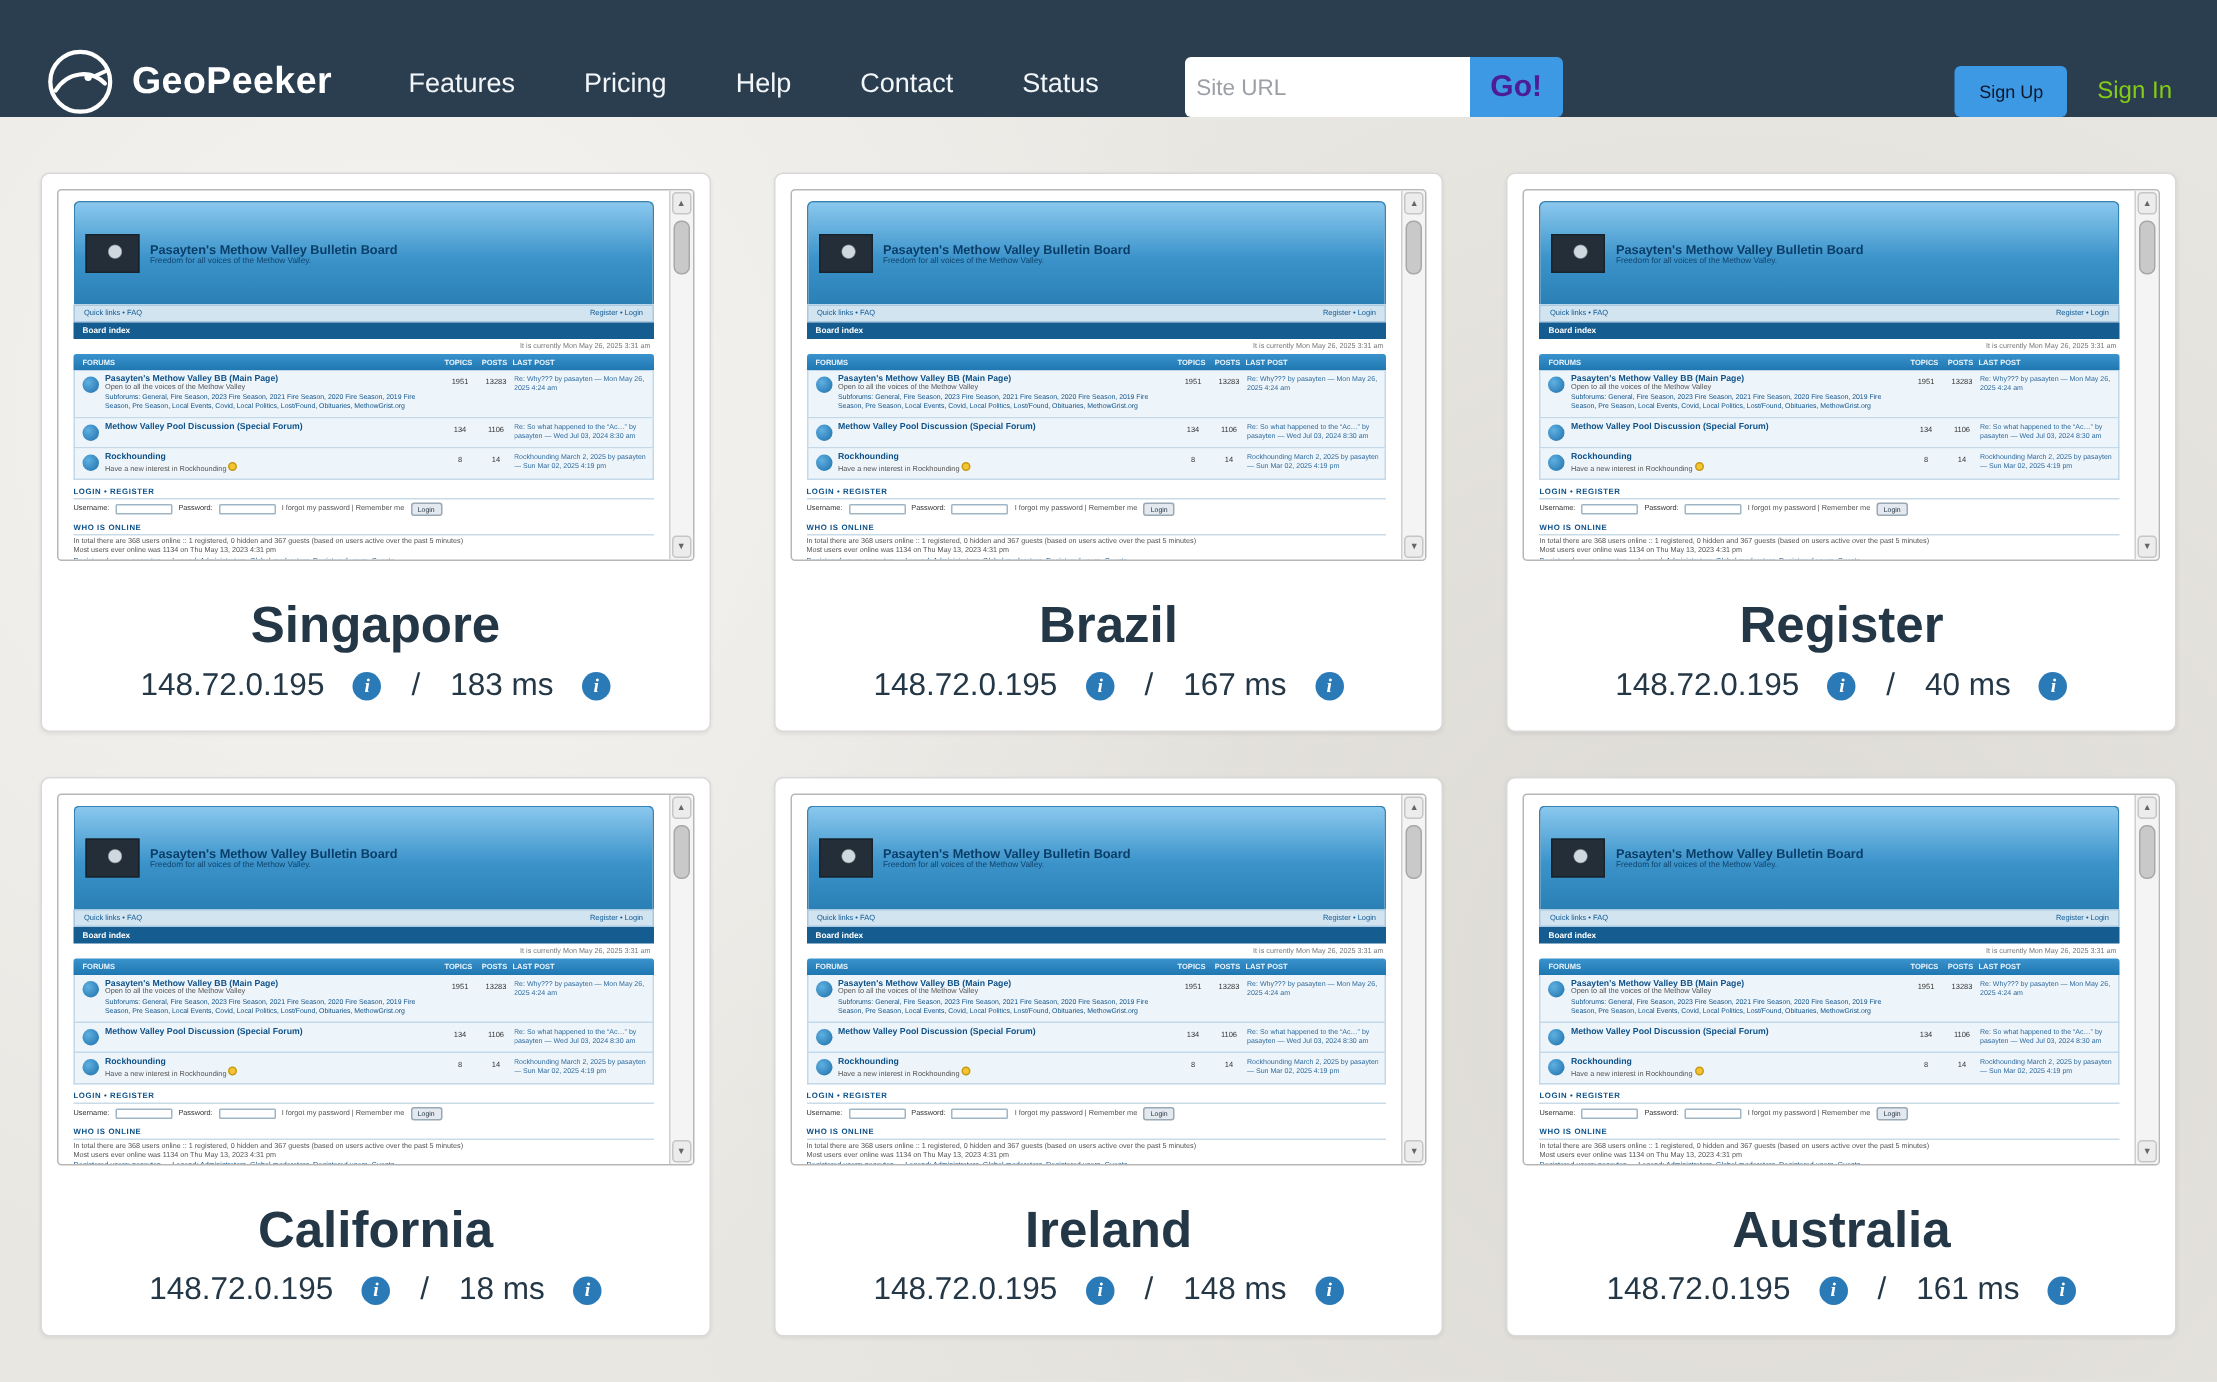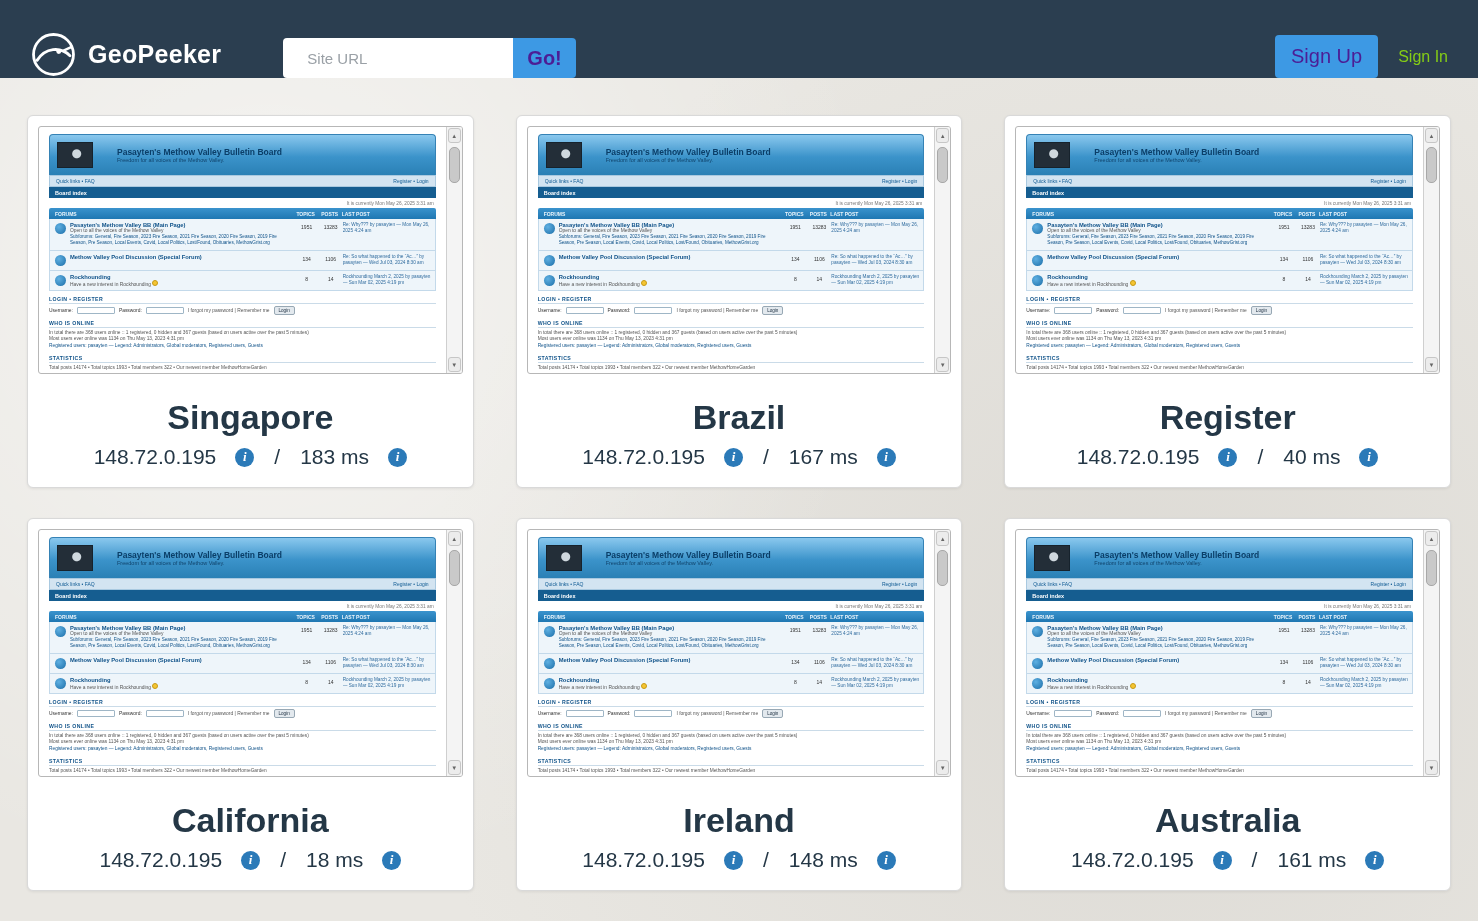--- a/index.html
+++ b/index.html
@@ -13,41 +13,41 @@
   }
 
   
   .navbar { height:78px; background:#2b3e50; display:flex; align-items:flex-end; padding:0 30px; }
   .brand { display:flex; align-items:center; gap:11px; margin-right:28px; cursor:pointer; }
   .brand-logo { width:47px; height:47px; display:block; }
   .brand-name { color:#ffffff; font-size:25px; font-weight:bold; letter-spacing:.3px; }
   .nav-links { display:flex; align-items:center; }
   .nav-link { color:#f2f6f9; font-size:18px; text-decoration:none; padding:12px 23px; cursor:pointer; }
   .search-group { display:flex; margin-left:34px; }
-  .url-input { width:230px; height:40px; border:none; border-radius:4px 0 0 4px; padding:0 24px; font-size:15px; color:#333; outline:none; }
+  .url-input { width:190px; height:40px; border:none; border-radius:4px 0 0 4px; padding:0 8px; font-size:15px; color:#333; outline:none; }
   .url-input::placeholder { color:#9aa0a6; }
   .go-btn { height:40px; border:none; background:#3d99e4; color:#4c1d95; font-size:20px; font-weight:bold; padding:0 14px; border-radius:0 4px 4px 0; cursor:pointer; }
   .nav-right { margin-left:auto; display:flex; align-items:center; gap:20px; }
-  .signup-btn { background:#3d99e4; color:#4c1d95; border:none; font-size:20px; padding:10px 16px; border-radius:4px; cursor:pointer; }
+  .signup-btn { background:#3d99e4; color:#0f172a; border:none; font-size:12px; padding:10px 16px; border-radius:4px; cursor:pointer; }
   .signin-link { color:#84cc16; font-size:16px; text-decoration:none; cursor:pointer; }
 
   
   .grid { display:grid; grid-template-columns:repeat(3,1fr); column-gap:42px; row-gap:30px; padding:37px 27px 20px; }
   .card { background:#fff; border:1px solid #d9d9d9; border-radius:6px; padding:10px 10px 18px; box-shadow:0 1px 3px rgba(0,0,0,.07); }
   .loc { text-align:center; font-size:34px; font-weight:bold; color:#243746; margin:24px 0 8px; }
   .meta { display:flex; justify-content:center; align-items:center; gap:19px; font-size:21px; color:#243746; }
   .sep { margin:0 1px; }
   .info-icon { width:19px; height:19px; flex:none; border-radius:50%; background:#2b7ab8; color:#fff;
                font-family:"Liberation Serif", serif; font-style:italic; font-weight:bold; font-size:13px;
                display:inline-flex; align-items:center; justify-content:center; cursor:pointer; }
 
   
   .preview { display:flex; height:248px; border:1px solid #b7b7b7; border-radius:3px; background:#fff; overflow:hidden; cursor:pointer; }
   .pv-page { flex:1; padding:7px 10px 0; overflow:hidden; }
-  .f-header { display:flex; align-items:center; gap:24px; padding:7px 7px;
+  .f-header { display:flex; align-items:center; gap:7px; padding:21px 7px;
               background:linear-gradient(180deg,#8ac8ee 0%,#3b93ca 55%,#2a80b5 100%);
               border:1px solid #3582b5; border-bottom:none; border-radius:4px 4px 0 0; }
   .f-logo { width:36px; height:26px; flex:none; background:#232e38;
             background-image:radial-gradient(circle at 55% 45%, #cfd8de 0 4px, transparent 5px);
             border:1px solid #16222c; }
   .f-title { font-size:8.5px; font-weight:bold; color:#0a3e68; line-height:1.25; }
   .f-sub { font-size:5.5px; color:#11446c; }
   .f-nav { display:flex; justify-content:space-between; align-items:center; background:#d3e4f1;
            border:1px solid #a9c9e0; padding:2px 6px; font-size:5px; color:#0f5a93; }
   .f-crumb { background:#155d90; color:#fff; font-size:5.5px; font-weight:bold; padding:2.5px 6px; }
@@ -93,20 +93,27 @@
 <nav class="navbar">
   <div class="brand">
     <svg class="brand-logo" viewBox="0 0 40 40">
       <circle cx="20" cy="20" r="17" fill="none" stroke="#ffffff" stroke-width="2.4"></circle>
       <path d="M6 25 C 13 14, 26 13, 34 21" fill="none" stroke="#ffffff" stroke-width="2.4" stroke-linecap="round"></path>
       <circle cx="24.5" cy="17.5" r="2.1" fill="#ffffff"></circle>
       <path d="M29 16.5 L 35.5 13.5" fill="none" stroke="#ffffff" stroke-width="2.2" stroke-linecap="round"></path>
     </svg>
     <span class="brand-name">GeoPeeker</span>
   </div>
+  <div class="nav-links">
+    <a class="nav-link">Features</a>
+    <a class="nav-link">Pricing</a>
+    <a class="nav-link">Help</a>
+    <a class="nav-link">Contact</a>
+    <a class="nav-link">Status</a>
+  </div>
   <div class="search-group">
     <input class="url-input" type="text" placeholder="Site URL" style="">
     <button class="go-btn">Go!</button>
   </div>
   <div class="nav-right">
     <button class="signup-btn">Sign Up</button>
     <a class="signin-link">Sign In</a>
   </div>
 </nav>
 

